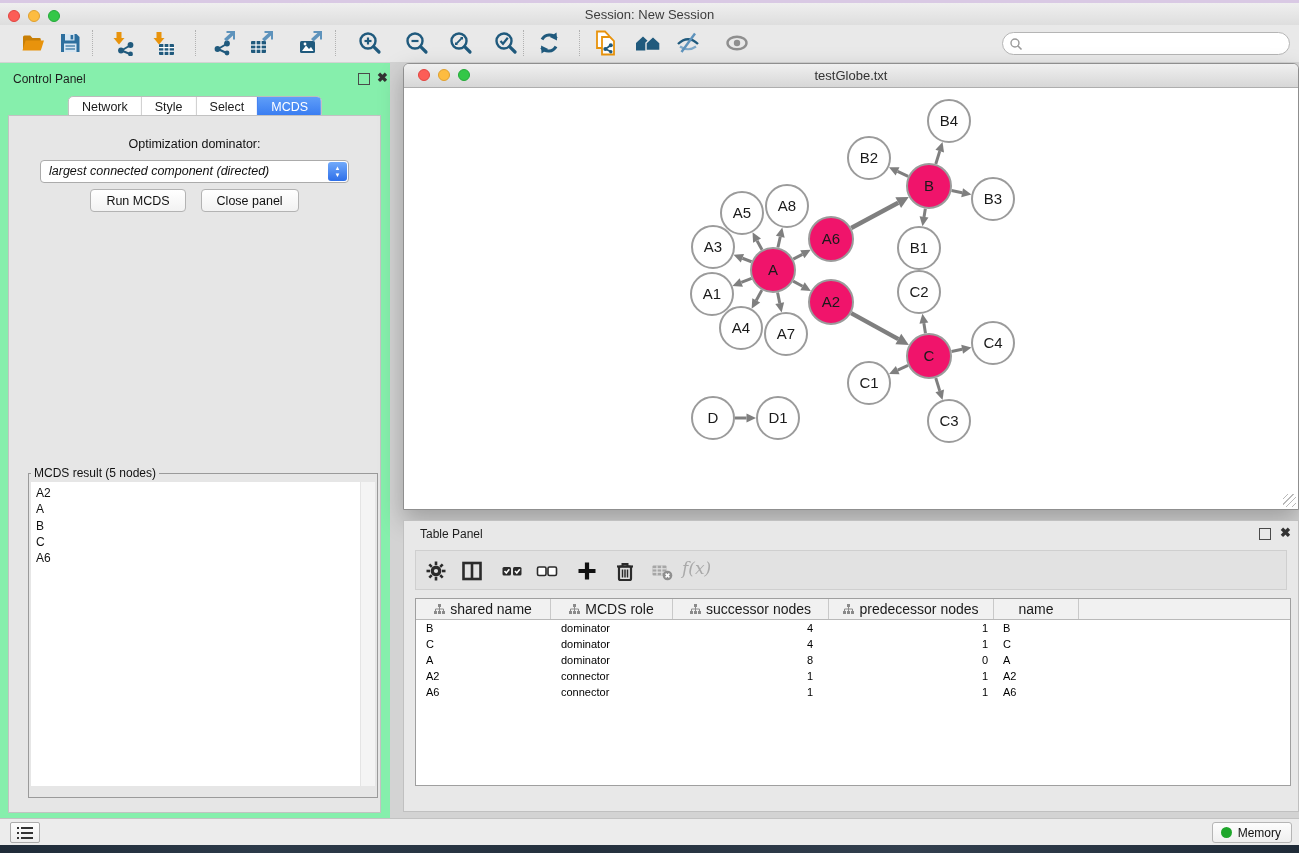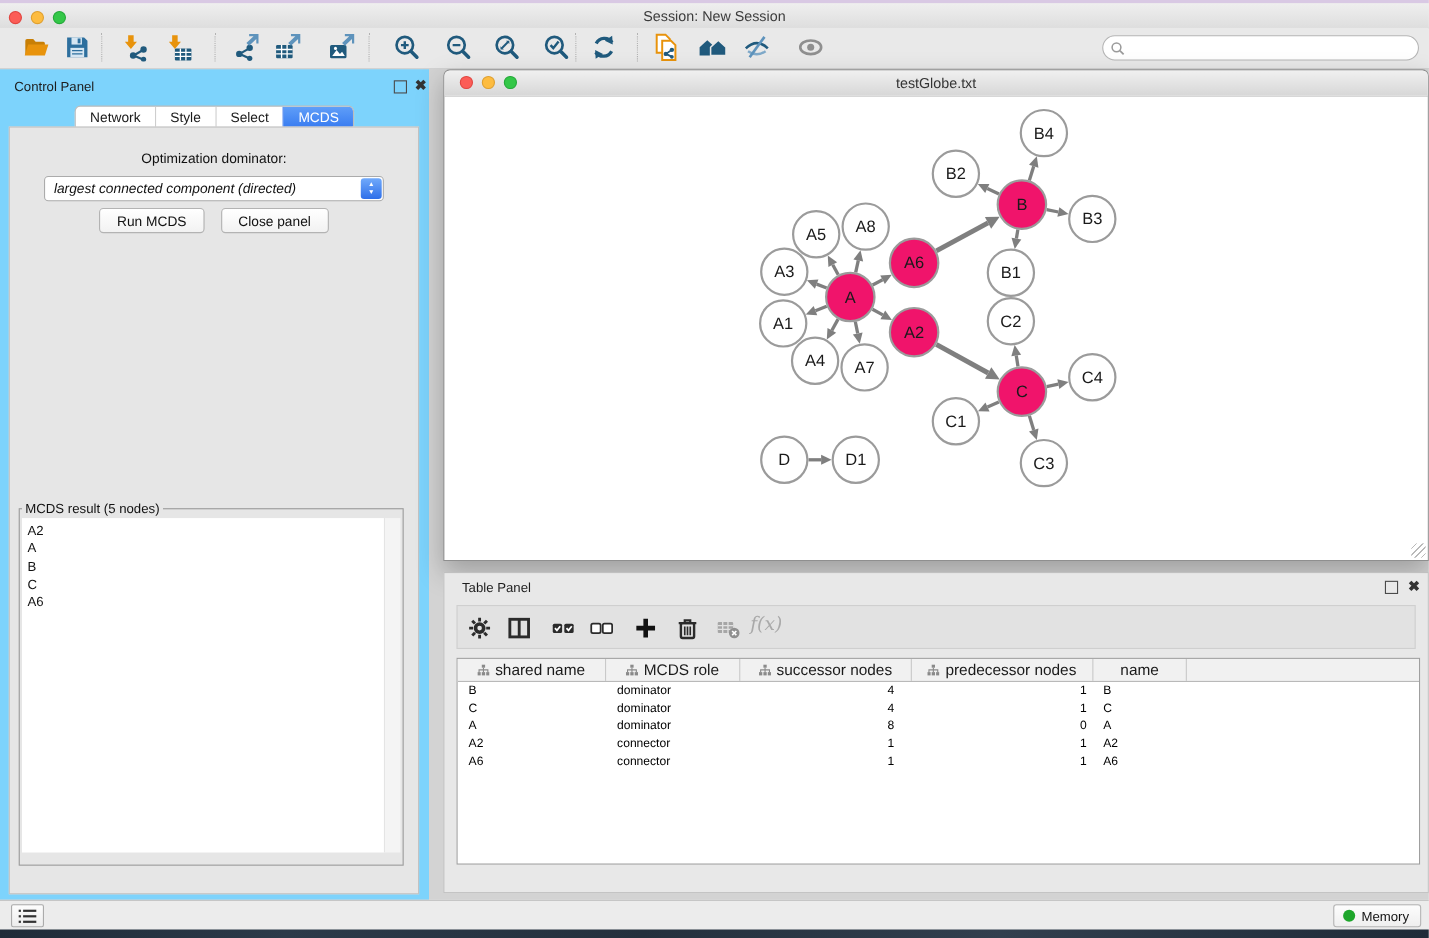--- a/index.html
+++ b/index.html
@@ -19,40 +19,40 @@
   .app-title{position:absolute;left:0;right:0;top:4px;text-align:center;font-size:13px;color:#3c3c3c;}
   
   .toolbar{position:absolute;left:0;top:25px;width:1299px;height:37px;background:#e9e9e9;border-bottom:1px solid #c9c9c9;}
   .tbi{position:absolute;top:5px;width:26px;height:26px;cursor:pointer;}
   .tbsep{position:absolute;top:5px;height:26px;width:0;border-left:1px dotted #b2b2b2;}
   .searchbox{position:absolute;left:1002px;top:7px;width:288px;height:23px;border:1px solid #b5b5b5;border-radius:12px;background:#fff;box-sizing:border-box;display:flex;align-items:center;padding-left:6px;}
   .searchbox input{border:none;outline:none;background:transparent;font-size:12px;width:250px;font-family:"Liberation Sans",sans-serif;}
   
   .workspace{position:absolute;left:0;top:62px;width:1299px;height:756px;background:#d3d3d3;}
   
-  .control-panel{position:absolute;left:0;top:63px;width:390px;height:755px;background:#7dd3fc;}
+  .control-panel{position:absolute;left:0;top:63px;width:390px;height:755px;background:#86efac;}
   .cp-title{position:absolute;left:13px;top:9px;font-size:12px;color:#1d1d1d;}
   .panel-float{position:absolute;width:10px;height:10px;border:1.6px solid #4a4a4a;background:transparent;}
   .panel-close{position:absolute;font-size:13px;font-weight:bold;color:#333;line-height:11px;}
   .cp-float{left:358px;top:10px;}
   .cp-close{left:377px;top:9px;}
   .segbar{display:flex;height:21px;border:1px solid #bcbcbc;border-radius:5px;background:#fff;overflow:hidden;box-shadow:0 1px 0 rgba(255,255,255,.7);}
   .seg{padding:0 13px;font-size:12.5px;color:#1a1a1a;line-height:21px;border-left:1px solid #cecece;cursor:pointer;white-space:nowrap;}
   .seg:first-child{border-left:none;}
   .seg.active{background:linear-gradient(#5f9ef8,#3478f0);color:#fff;border-left-color:#3478f0;}
   .cp-tabs{position:absolute;left:50%;top:33px;transform:translateX(-50%);}
   .cp-content{position:absolute;left:8px;top:52px;width:373px;height:698px;background:#e6e6e6;border:1px solid #c2c2c2;box-sizing:border-box;}
   .opt-label{margin-top:21px;text-align:center;font-size:12.5px;color:#111;}
   .selectbox{position:relative;margin:9px auto 0 auto;width:309px;height:23px;background:#fff;border:1px solid #ababab;border-radius:4px;box-sizing:border-box;cursor:pointer;font-style:italic;}
   .selectbox .val{position:absolute;left:8px;top:3px;font-size:12.5px;color:#111;white-space:nowrap;}
   .stepper{position:absolute;right:1px;top:1px;width:19px;height:19px;border-radius:3px;background:linear-gradient(#71aafb,#2e6fe9);display:flex;flex-direction:column;align-items:center;justify-content:center;}
   .stepper span{color:#fff;font-size:6px;line-height:7px;}
   .btn-row{margin-top:6px;display:flex;justify-content:center;gap:15px;}
   .pbtn{height:23px;padding:0 15px;font-size:12.5px;color:#111;background:linear-gradient(#ffffff,#f2f2f2);border:1px solid #b3b3b3;border-radius:4px;cursor:pointer;font-family:"Liberation Sans",sans-serif;}
-  .result-box{position:absolute;left:8px;top:339px;width:348px;height:330px;border:1px solid #9a9a9a;margin:0;padding:0;background:#e6e6e6;}
+  .result-box{position:absolute;left:8px;top:339px;width:348px;height:330px;border:1px solid #9a9a9a;margin:11px;padding:0;background:#e6e6e6;}
   .result-box legend{font-size:12px;color:#111;padding:0 3px;margin-left:2px;}
   .result-list{position:absolute;left:2px;right:16px;top:2px;bottom:2px;background:#fff;border-right:1px solid #e4e4e4;padding:3px 0 0 5px;overflow:hidden;}
   .result-item{font-size:12px;color:#111;line-height:16.3px;cursor:default;}
   .result-scroll{position:absolute;right:2px;top:2px;bottom:2px;width:14px;background:#f4f4f4;}
   
   .net-window{position:absolute;left:403px;top:63px;width:896px;height:447px;background:#fff;border:1px solid #8f8f8f;border-radius:6px 6px 0 0;box-sizing:border-box;box-shadow:0 10px 24px rgba(0,0,0,.25);}
   .nw-titlebar{position:relative;height:23px;background:linear-gradient(#f0f0f0,#d7d7d7);border-bottom:1px solid #aeaeae;border-radius:5px 5px 0 0;}
   .nw-titlebar .tl{top:5px;}
   .nw-title{position:absolute;left:0;right:0;top:4px;text-align:center;font-size:13px;color:#333;}
   .nw-canvas{position:absolute;left:1px;top:24px;right:1px;bottom:1px;background:#fff;overflow:hidden;}

